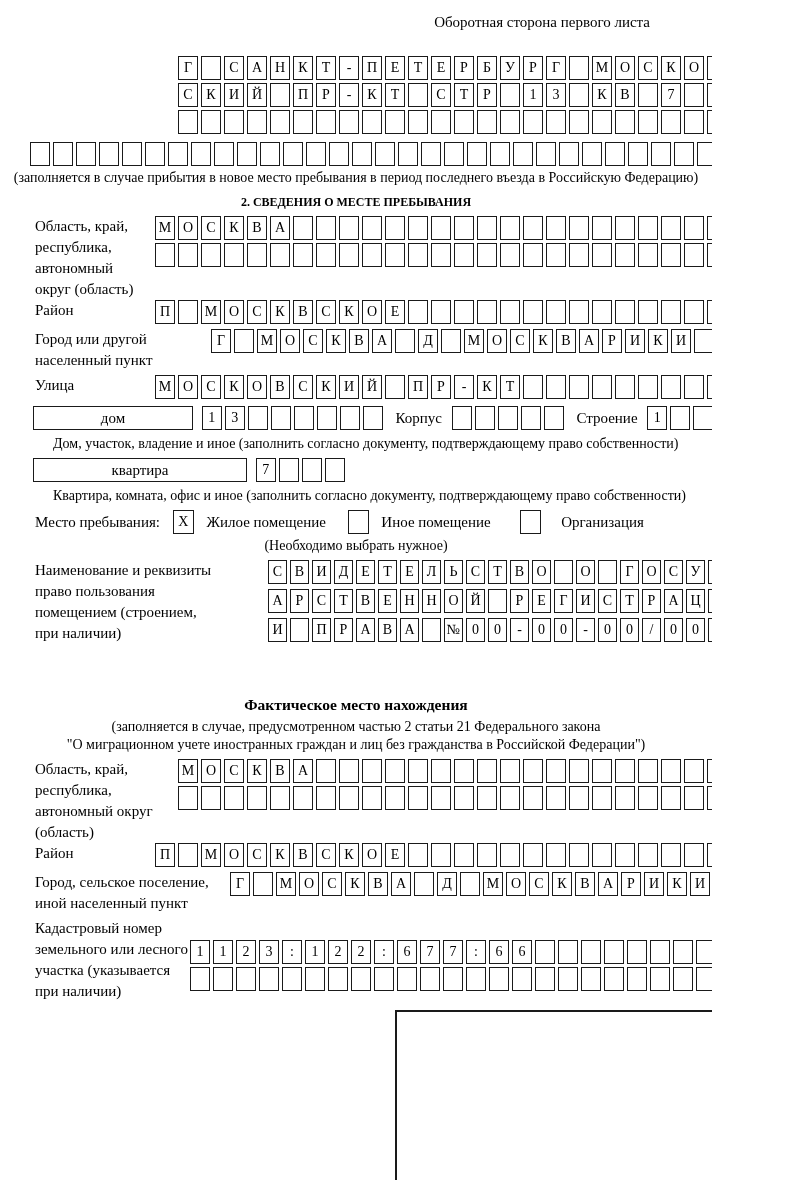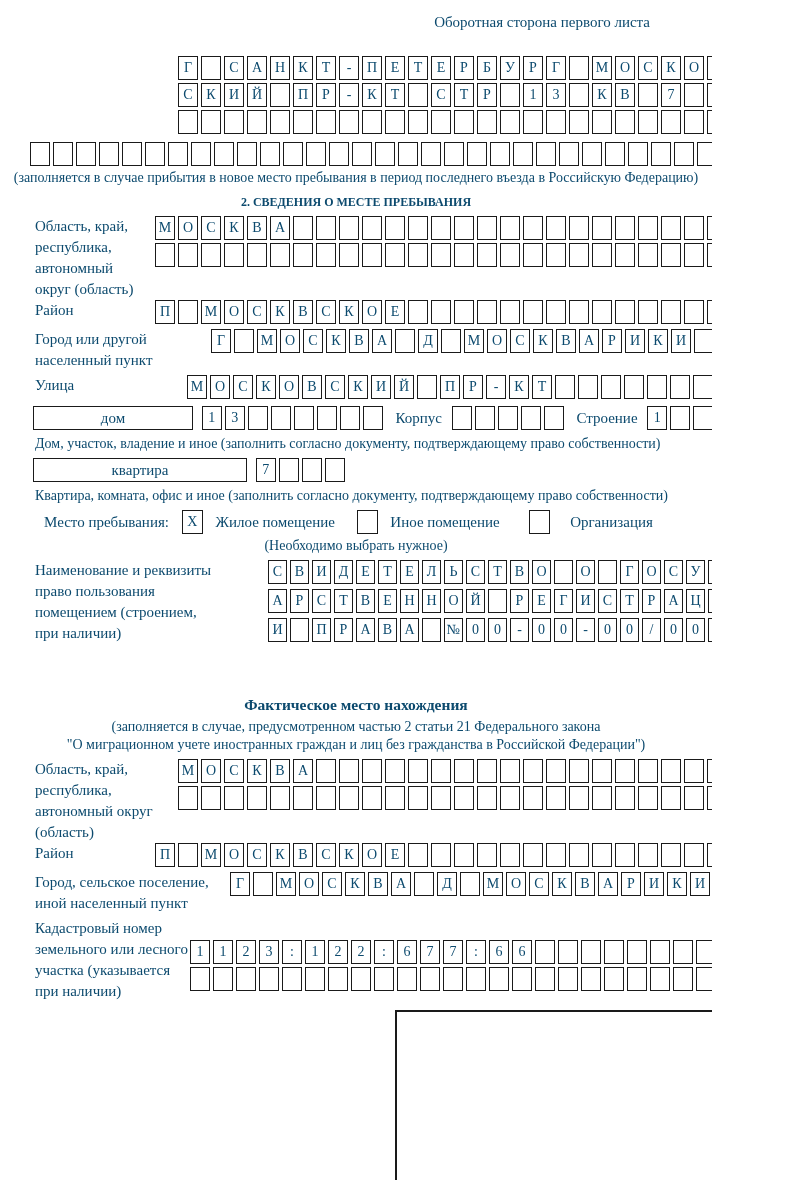--- a/index.html
+++ b/index.html
@@ -1,19 +1,19 @@
 <!DOCTYPE html>
 <html><head>
 <meta charset="utf-8">
 <style>
   html,body{margin:0;padding:0;background:#fff;}
   .page{
     position:relative;
     width:712px;height:1180px;
-    background:#fff;color:#0c4a6e;
+    background:#fff;color:#000000;
     font-family:"Liberation Serif","DejaVu Serif",serif;
     font-size:15px;
     overflow:hidden;
     box-sizing:border-box;
     padding-top:14px;
   }
   .title-line{text-align:right;padding-right:62px;font-size:15px;height:22px;}
   
   .box-row{height:25px;margin-bottom:2px;white-space:nowrap;line-height:0;}
   .cbox{
@@ -22,33 +22,33 @@
     text-align:center;line-height:22px;font-size:14px;vertical-align:top;
     font-family:"Liberation Serif","DejaVu Serif",serif;
   }
   .tight .cbox{width:17px;margin-right:3px;}
   
   .frow{position:relative;margin-bottom:2px;}
   .flabel{position:absolute;left:35px;top:0;line-height:21px;font-size:15px;}
   .fboxes{line-height:0;}
   .caption{font-size:14px;line-height:18px;}
   .caption.center{text-align:center;}
-  .caption.left{padding-left:35px;}
+  .caption.left{padding-left:53px;}
   .sec-title{text-align:center;font-weight:bold;font-size:12px;margin:8px 0 6px 0;}
   .sub-title{text-align:center;font-weight:bold;font-size:15.5px;margin:8px 0 4px 0;}
   .labelbox{
     display:inline-block;box-sizing:content-box;height:22px;border:1.5px solid #1a1a1a;
     text-align:center;line-height:22px;font-size:15px;vertical-align:top;margin-right:5px;
   }
   .inline-lbl{display:inline-block;height:25px;line-height:25px;vertical-align:top;font-size:15px;margin:0 6px;}
   .checkbox{
     display:inline-block;box-sizing:content-box;width:19px;height:22px;border:1.5px solid #1a1a1a;
     text-align:center;line-height:22px;font-size:14px;vertical-align:top;margin:0 9px;
   }
-  .chk-row{padding-left:44px;height:27px;line-height:25px;margin-top:5px;}
+  .chk-row{padding-left:35px;height:27px;line-height:25px;margin-top:5px;}
   .stamp-box{
     width:356px;height:174px;border:2px solid #1a1a1a;margin-left:395px;margin-top:8px;
     box-sizing:border-box;
   }
 </style>
 </head>
 <body>
 
 <div class="page">
 
@@ -89,21 +89,21 @@
   <div class="frow" style="min-height:44px;padding-left:36px;">
     <div class="flabel">
       <div>Город или другой</div>
       <div>населенный пункт</div>
     </div>
     <div class="fboxes" style="margin-left:175px;">
       <div class="box-row"><span class="cbox">Г</span><span class="cbox"></span><span class="cbox">М</span><span class="cbox">О</span><span class="cbox">С</span><span class="cbox">К</span><span class="cbox">В</span><span class="cbox">А</span><span class="cbox"></span><span class="cbox">Д</span><span class="cbox"></span><span class="cbox">М</span><span class="cbox">О</span><span class="cbox">С</span><span class="cbox">К</span><span class="cbox">В</span><span class="cbox">А</span><span class="cbox">Р</span><span class="cbox">И</span><span class="cbox">К</span><span class="cbox">И</span><span class="cbox"></span><span class="cbox"></span><span class="cbox"></span></div>
     </div>
   </div>
 
-  <div class="frow" style="min-height:27px;padding-left:32px;">
+  <div class="frow" style="min-height:27px;">
     <div class="flabel">Улица</div>
     <div class="fboxes" style="margin-left:155px;">
       <div class="box-row"><span class="cbox">М</span><span class="cbox">О</span><span class="cbox">С</span><span class="cbox">К</span><span class="cbox">О</span><span class="cbox">В</span><span class="cbox">С</span><span class="cbox">К</span><span class="cbox">И</span><span class="cbox">Й</span><span class="cbox"></span><span class="cbox">П</span><span class="cbox">Р</span><span class="cbox">-</span><span class="cbox">К</span><span class="cbox">Т</span><span class="cbox"></span><span class="cbox"></span><span class="cbox"></span><span class="cbox"></span><span class="cbox"></span><span class="cbox"></span><span class="cbox"></span><span class="cbox"></span><span class="cbox"></span></div>
     </div>
   </div>
 
   <div style="margin:4px 0 2px 33px;white-space:nowrap;line-height:0;">
     <span class="labelbox" style="width:158px;">дом</span>
     <span class="box-row" style="display:inline-block;"><span class="cbox">1</span><span class="cbox">3</span><span class="cbox"></span><span class="cbox"></span><span class="cbox"></span><span class="cbox"></span><span class="cbox"></span><span class="cbox"></span></span>
     <span class="inline-lbl">Корпус</span>

